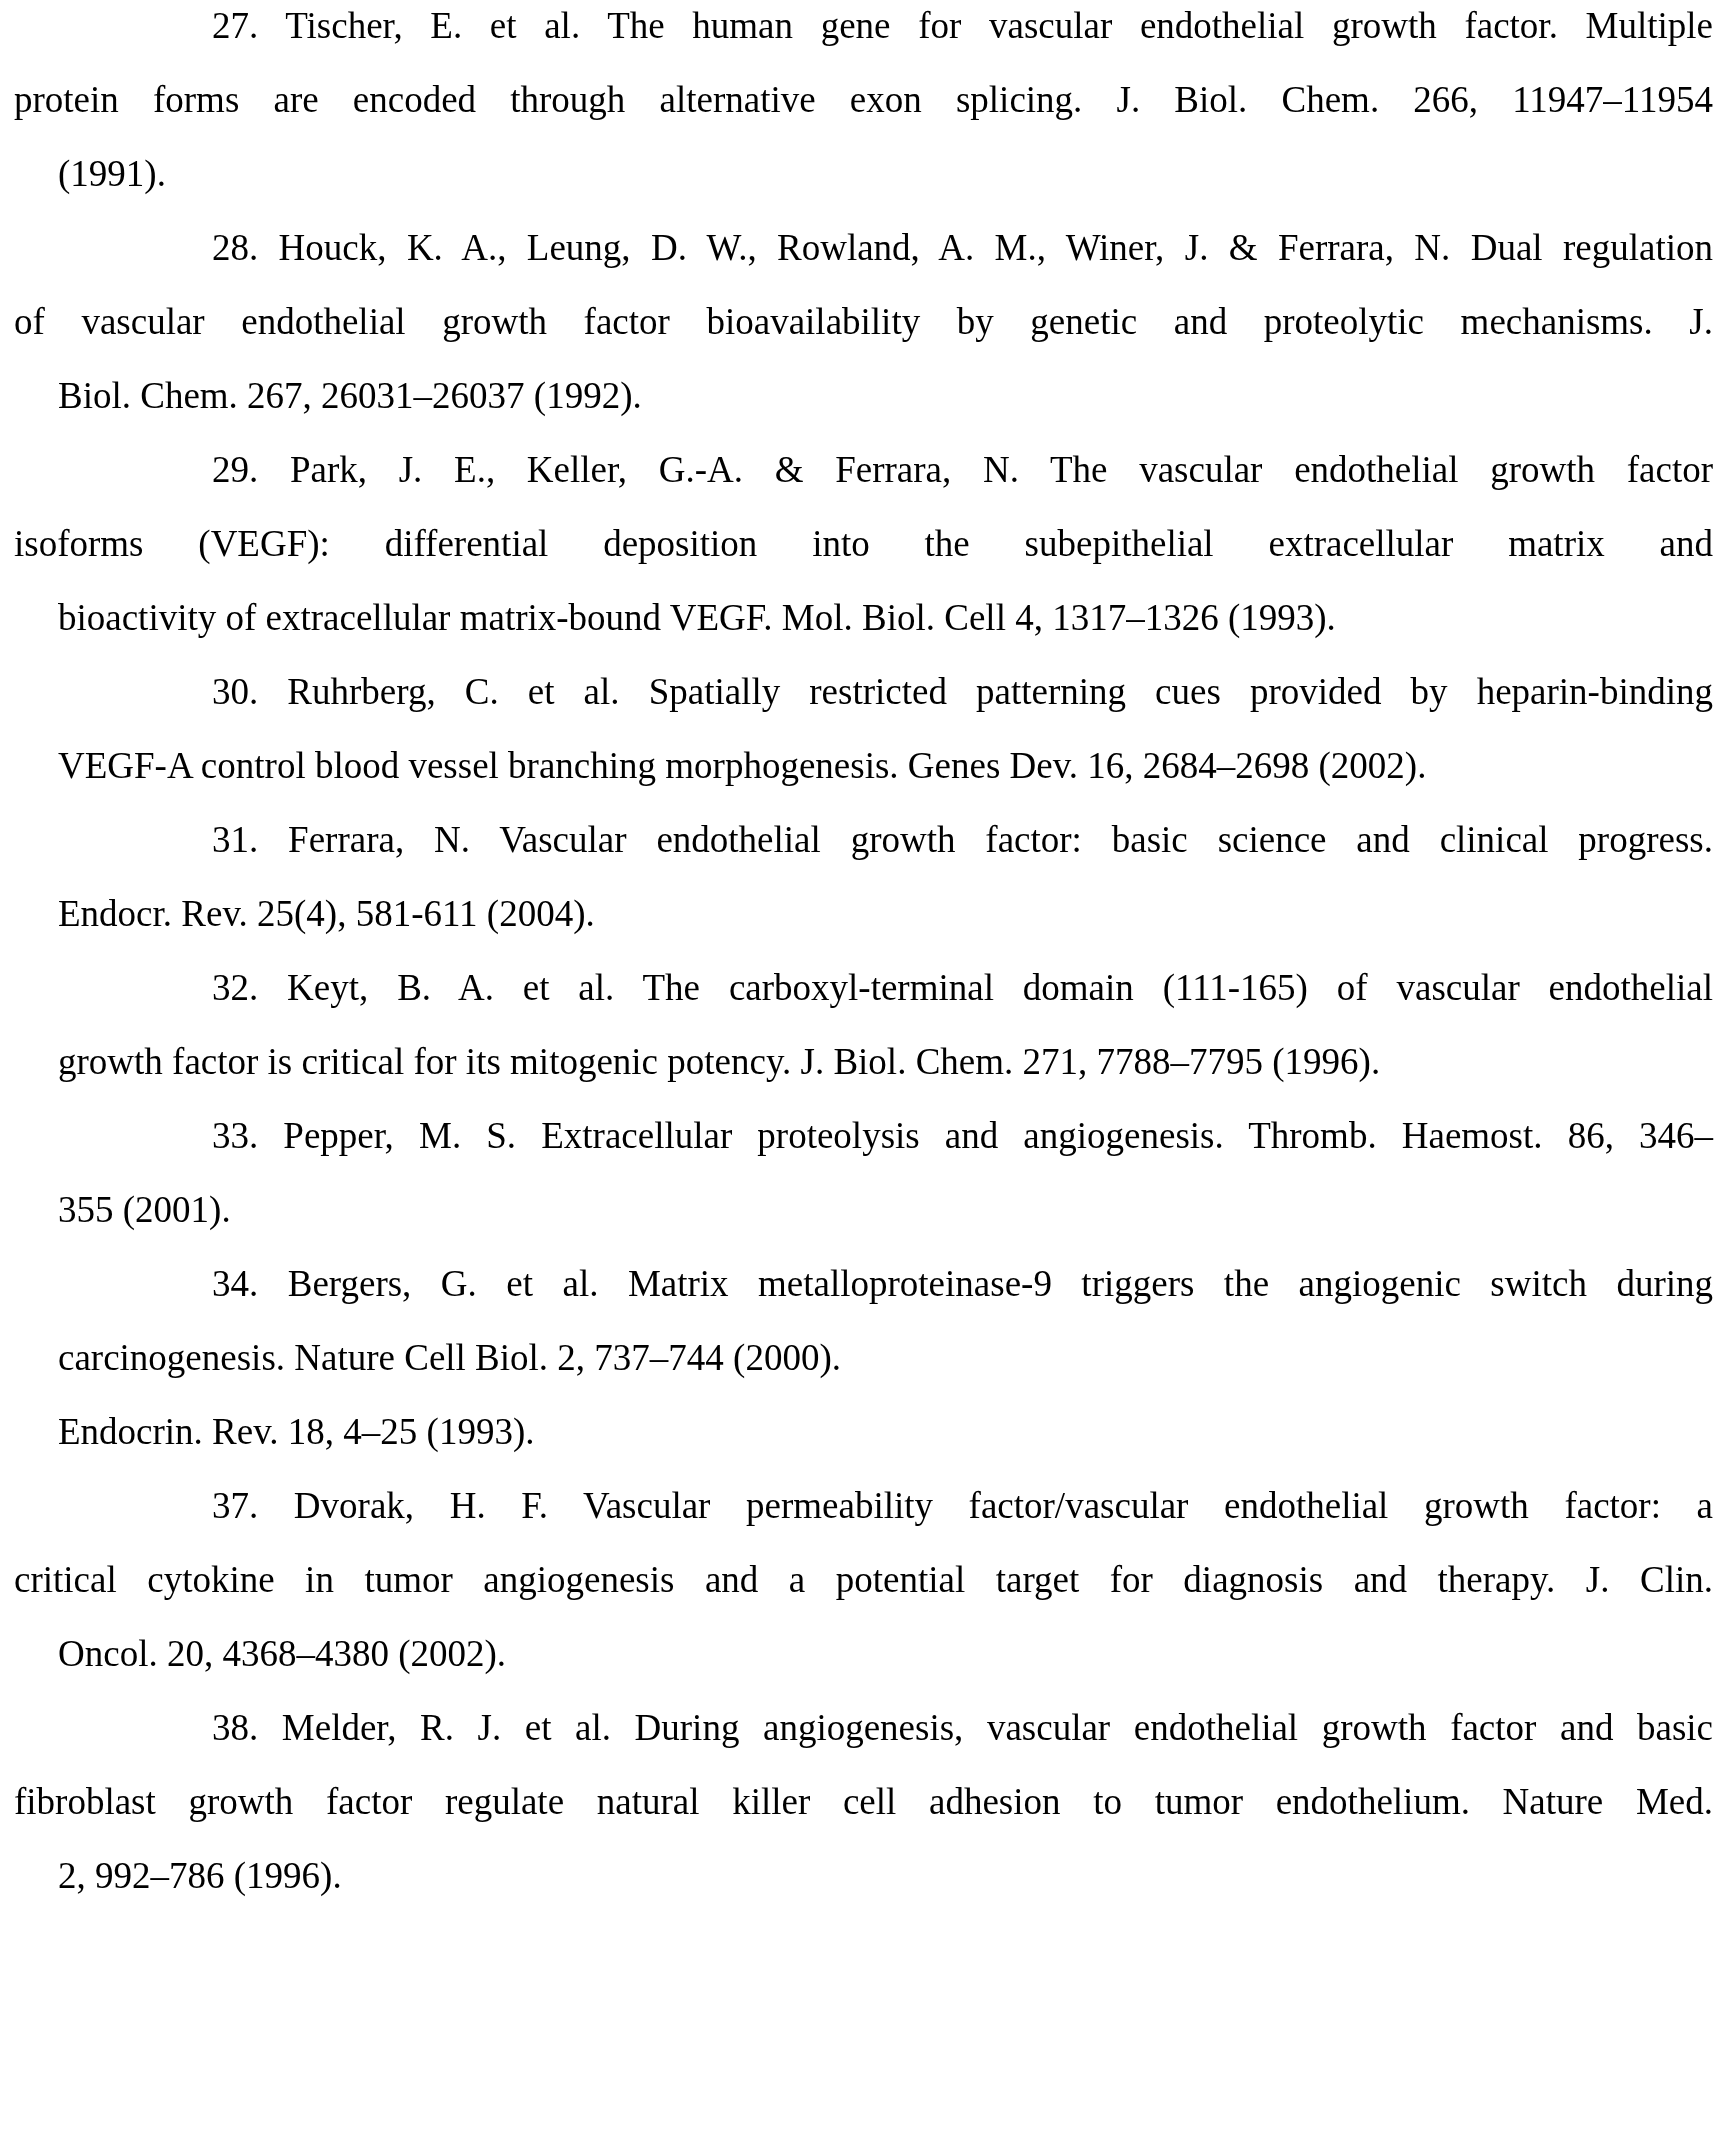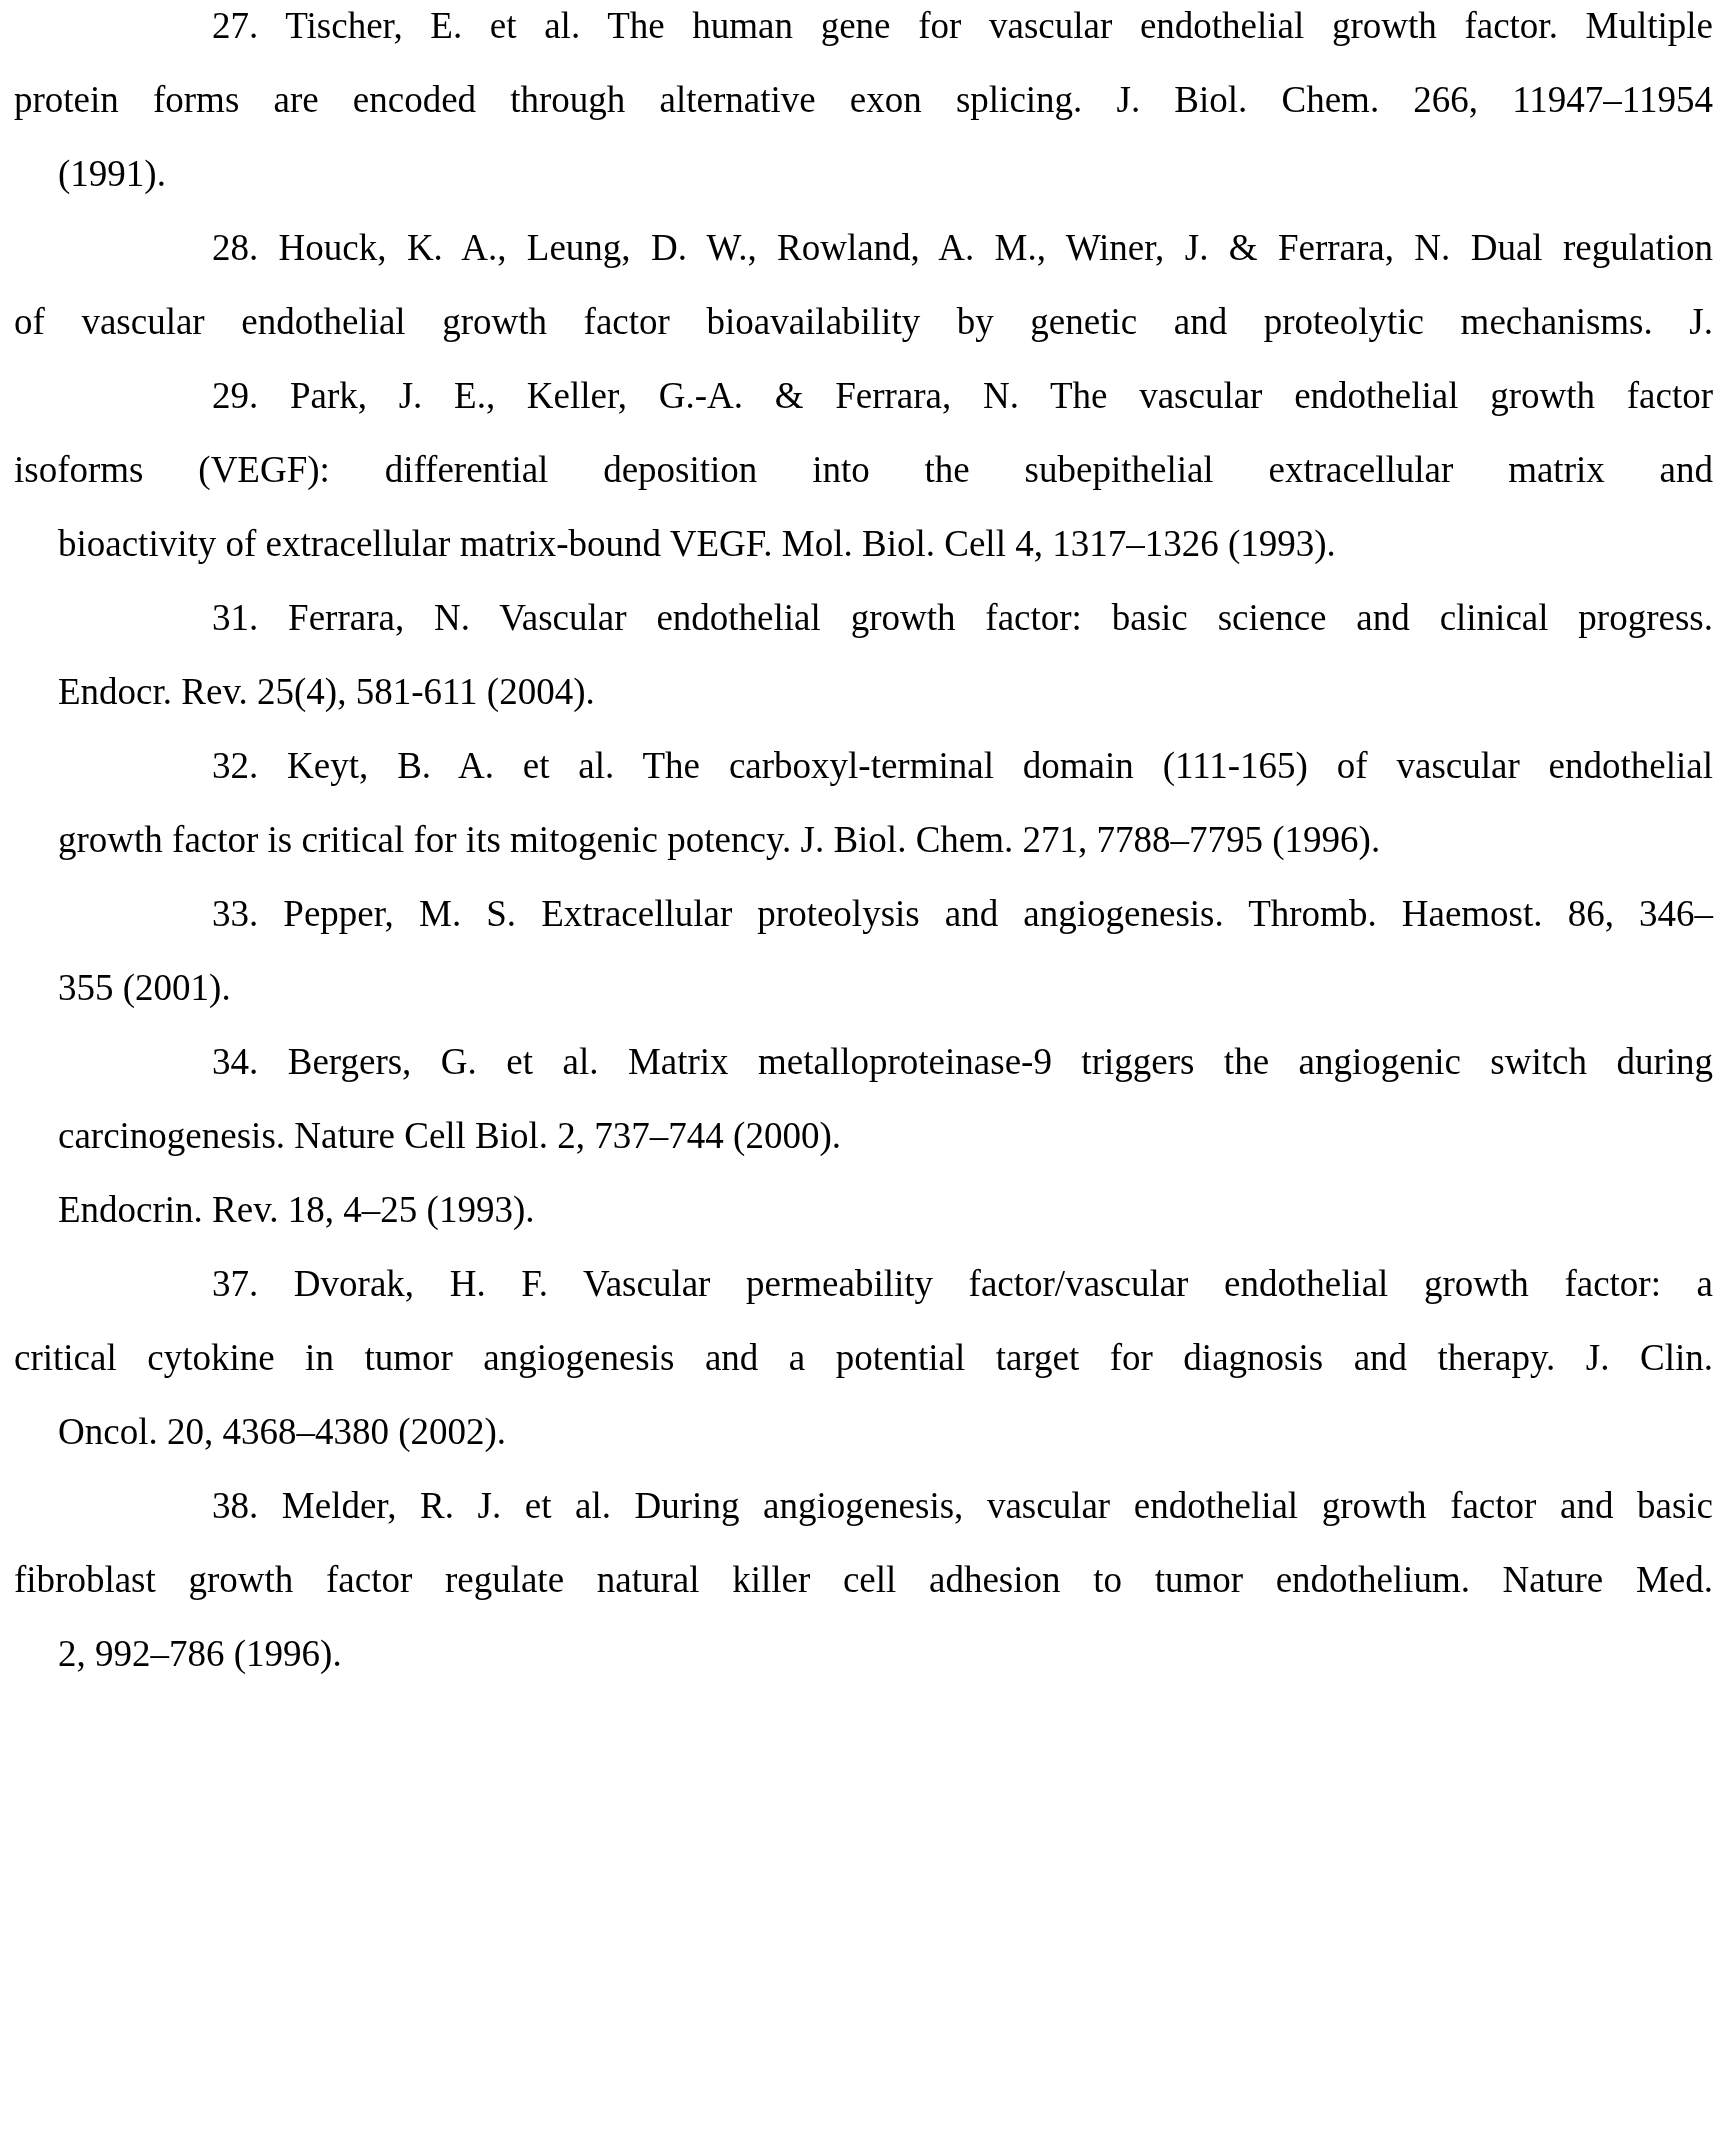--- a/index.html
+++ b/index.html
@@ -54,30 +54,41 @@
         <span class="txt">(1991).</span>
       </div>
     </div>
     <div>
       <div class="line first">
         <span class="txt">28. Houck, K. A., Leung, D. W., Rowland, A. M., Winer, J. &amp; Ferrara, N. Dual regulation</span>
       </div>
       <div class="line">
         <span class="txt">of vascular endothelial growth factor bioavailability by genetic and proteolytic mechanisms. J.</span>
       </div>
+      <div class="line last">
+        <span class="txt">Biol. Chem. 267, 26031–26037 (1992).</span>
+      </div>
     </div>
     <div>
       <div class="line first">
         <span class="txt">29. Park, J. E., Keller, G.-A. &amp; Ferrara, N. The vascular endothelial growth factor</span>
       </div>
       <div class="line">
         <span class="txt">isoforms (VEGF): differential deposition into the subepithelial extracellular matrix and</span>
       </div>
       <div class="line last">
         <span class="txt">bioactivity of extracellular matrix-bound VEGF. Mol. Biol. Cell 4, 1317–1326 (1993).</span>
+      </div>
+    </div>
+    <div>
+      <div class="line first">
+        <span class="txt">30. Ruhrberg, C. et al. Spatially restricted patterning cues provided by heparin-binding</span>
+      </div>
+      <div class="line last">
+        <span class="txt">VEGF-A control blood vessel branching morphogenesis. Genes Dev. 16, 2684–2698 (2002).</span>
       </div>
     </div>
     <div>
       <div class="line first">
         <span class="txt">31. Ferrara, N. Vascular endothelial growth factor: basic science and clinical progress.</span>
       </div>
       <div class="line last">
         <span class="txt">Endocr. Rev. 25(4), 581-611 (2004).</span>
       </div>
     </div>

